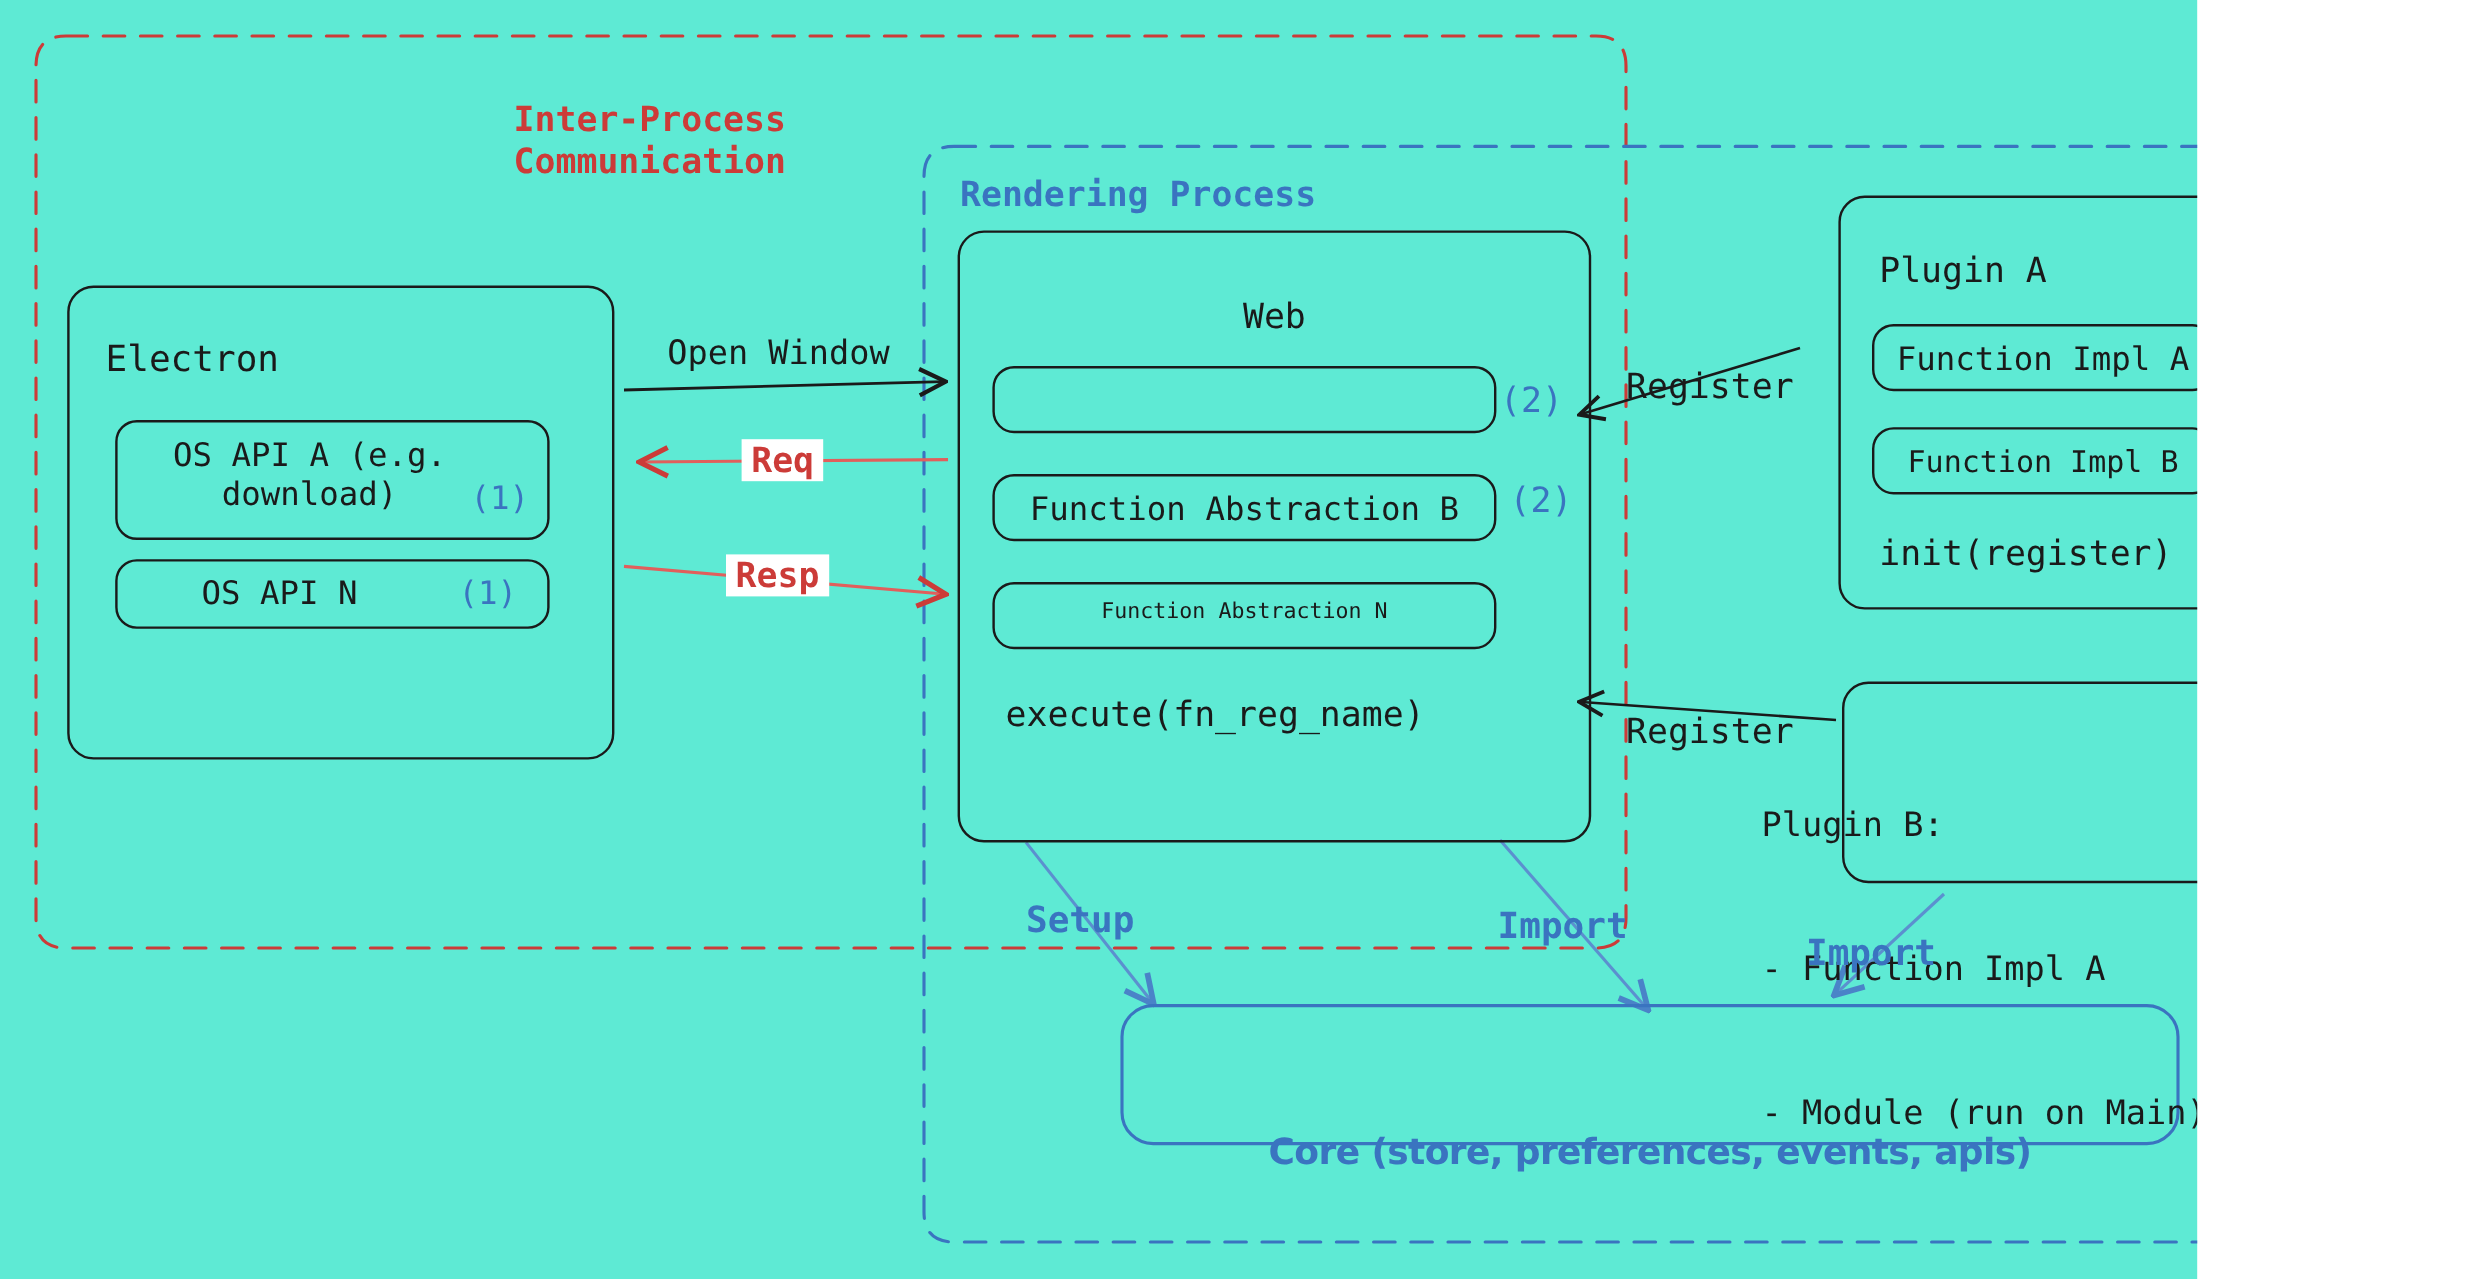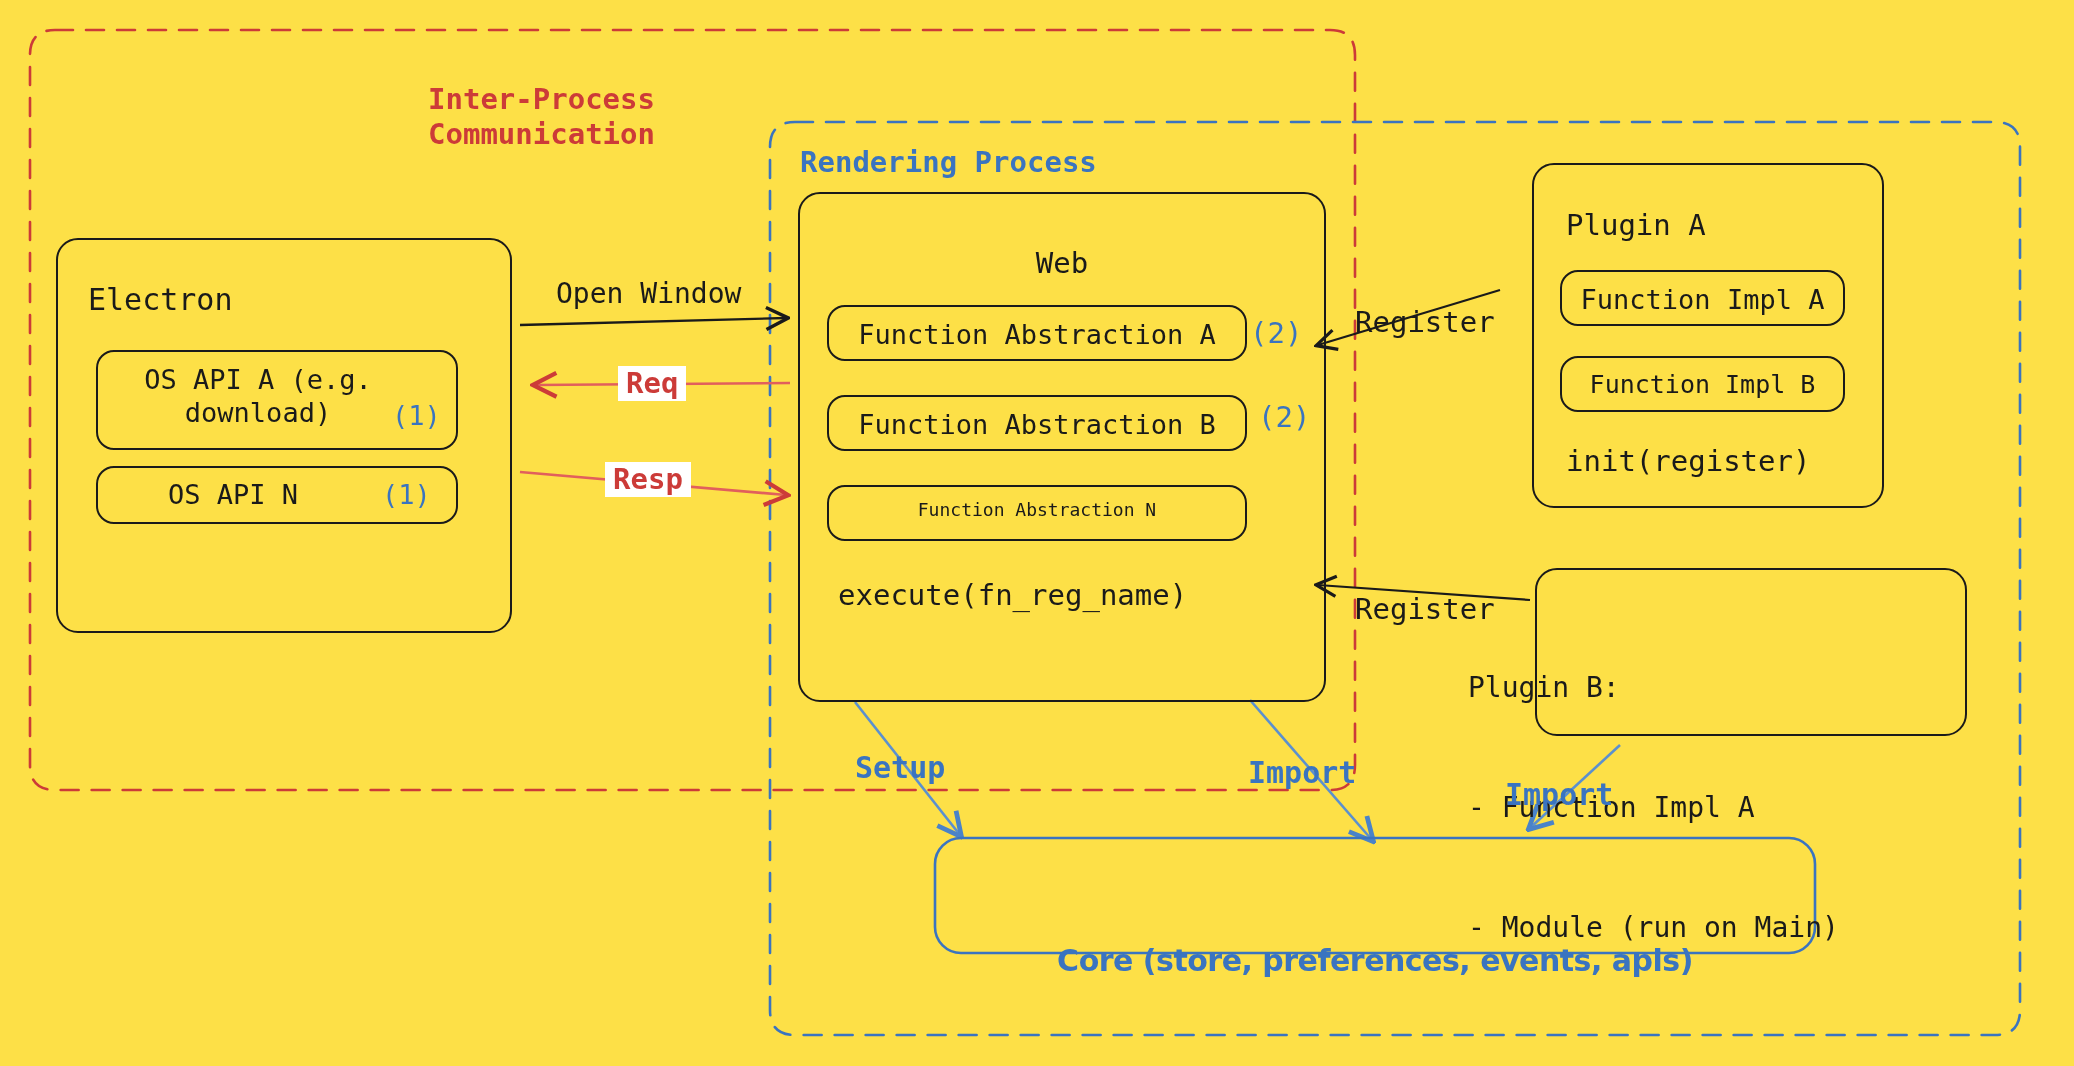--- a/index.html
+++ b/index.html
@@ -2,23 +2,23 @@
 <html><head>
 <meta charset="utf-8">
 <style>
   html, body {
     margin: 0;
     padding: 0;
     background: #ffffff;
   }
   #canvas {
     position: relative;
-    width: 2074px;
+    width: 1831px;
     height: 1066px;
-    background: #fde047;
+    background: #5eead4;
     overflow: hidden;
     font-family: "DejaVu Sans Mono", monospace;
   }
   svg.layer {
     position: absolute;
     left: 0; top: 0;
     width: 2074px;
     height: 1066px;
     pointer-events: none;
   }
@@ -135,21 +135,20 @@
   <div class="lbl c-blue" style="left:382px; top:479px; font-size:27px;">(1)</div>
 
   <div class="lbl c-black" style="left:556px; top:277px; font-size:28px;">Open Window</div>
   <div class="lbl c-red" style="left:618px; top:366px; font-size:29px; font-weight:600; background:#fff; padding:0 8px;">Req</div>
   <div class="lbl c-red" style="left:605px; top:462px; font-size:29px; font-weight:600; background:#fff; padding:0 8px;">Resp</div>
 
   <div class="node" style="left:798px; top:192px; width:528px; height:510px;"></div>
   <div class="lbl c-black center" style="left:798px; top:246px; width:528px; font-size:29px;">Web</div>
 
   <div class="node thin" style="left:827px; top:305px; width:420px; height:56px;"></div>
-  <div class="lbl c-black center" style="left:827px; top:319px; width:420px; font-size:27px;">Function Abstraction A</div>
   <div class="lbl c-blue" style="left:1250px; top:316px; font-size:29px;">(2)</div>
 
   <div class="node thin" style="left:827px; top:395px; width:420px; height:56px;"></div>
   <div class="lbl c-black center" style="left:827px; top:409px; width:420px; font-size:27px;">Function Abstraction B</div>
   <div class="lbl c-blue" style="left:1258px; top:400px; font-size:29px;">(2)</div>
 
   <div class="node thin" style="left:827px; top:485px; width:420px; height:56px;"></div>
   <div class="lbl c-black center" style="left:827px; top:499px; width:420px; font-size:18px;">Function Abstraction N</div>
 
   <div class="lbl c-black" style="left:838px; top:578px; font-size:29px;">execute(fn_reg_name)</div>

